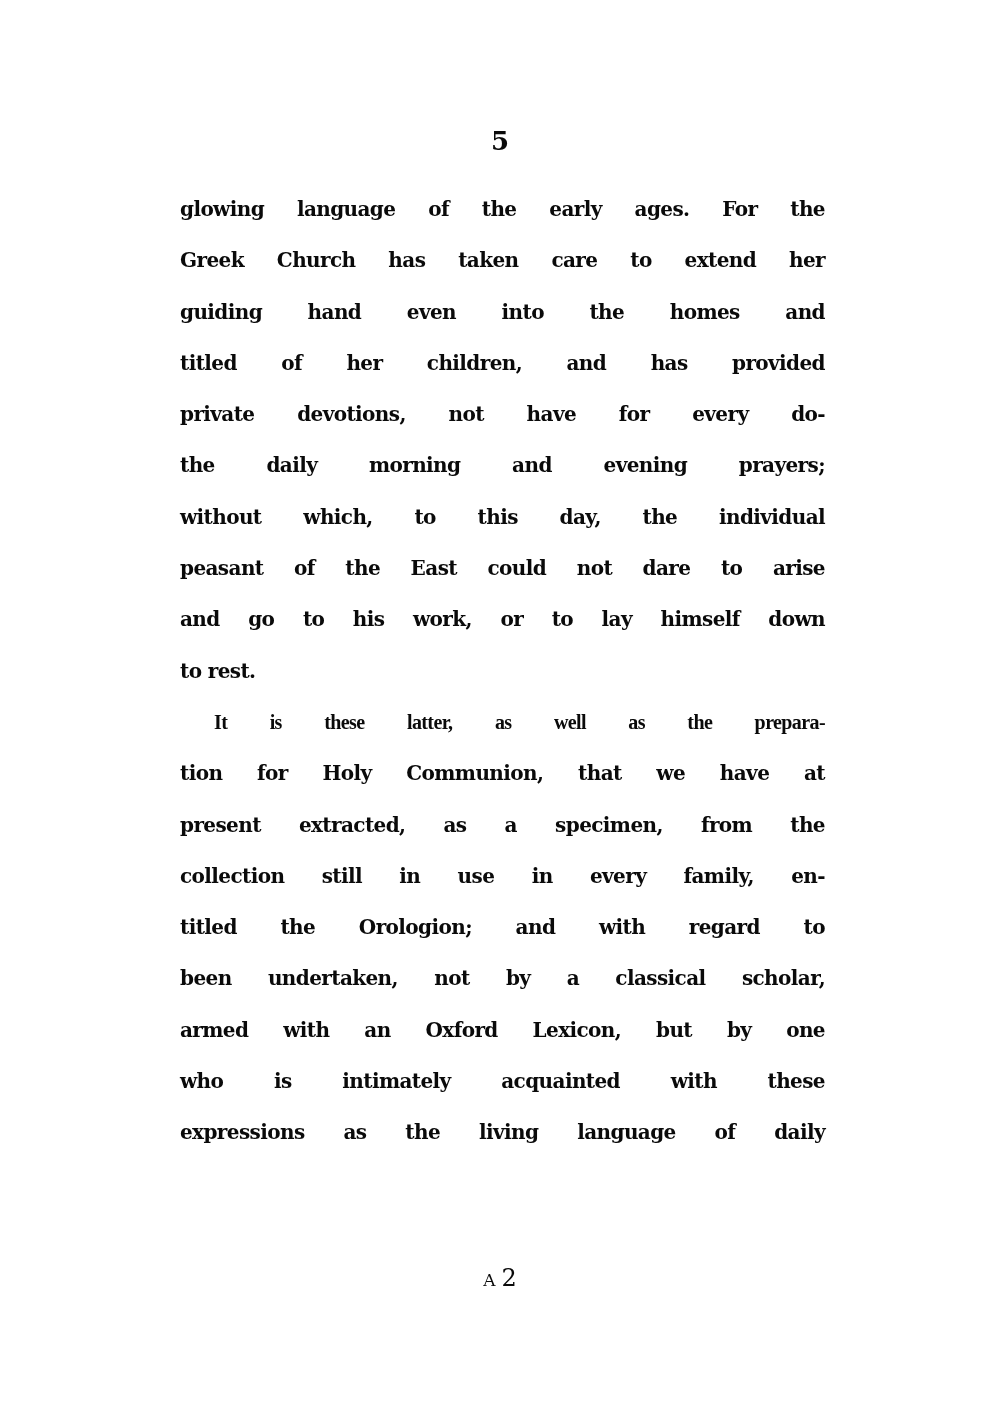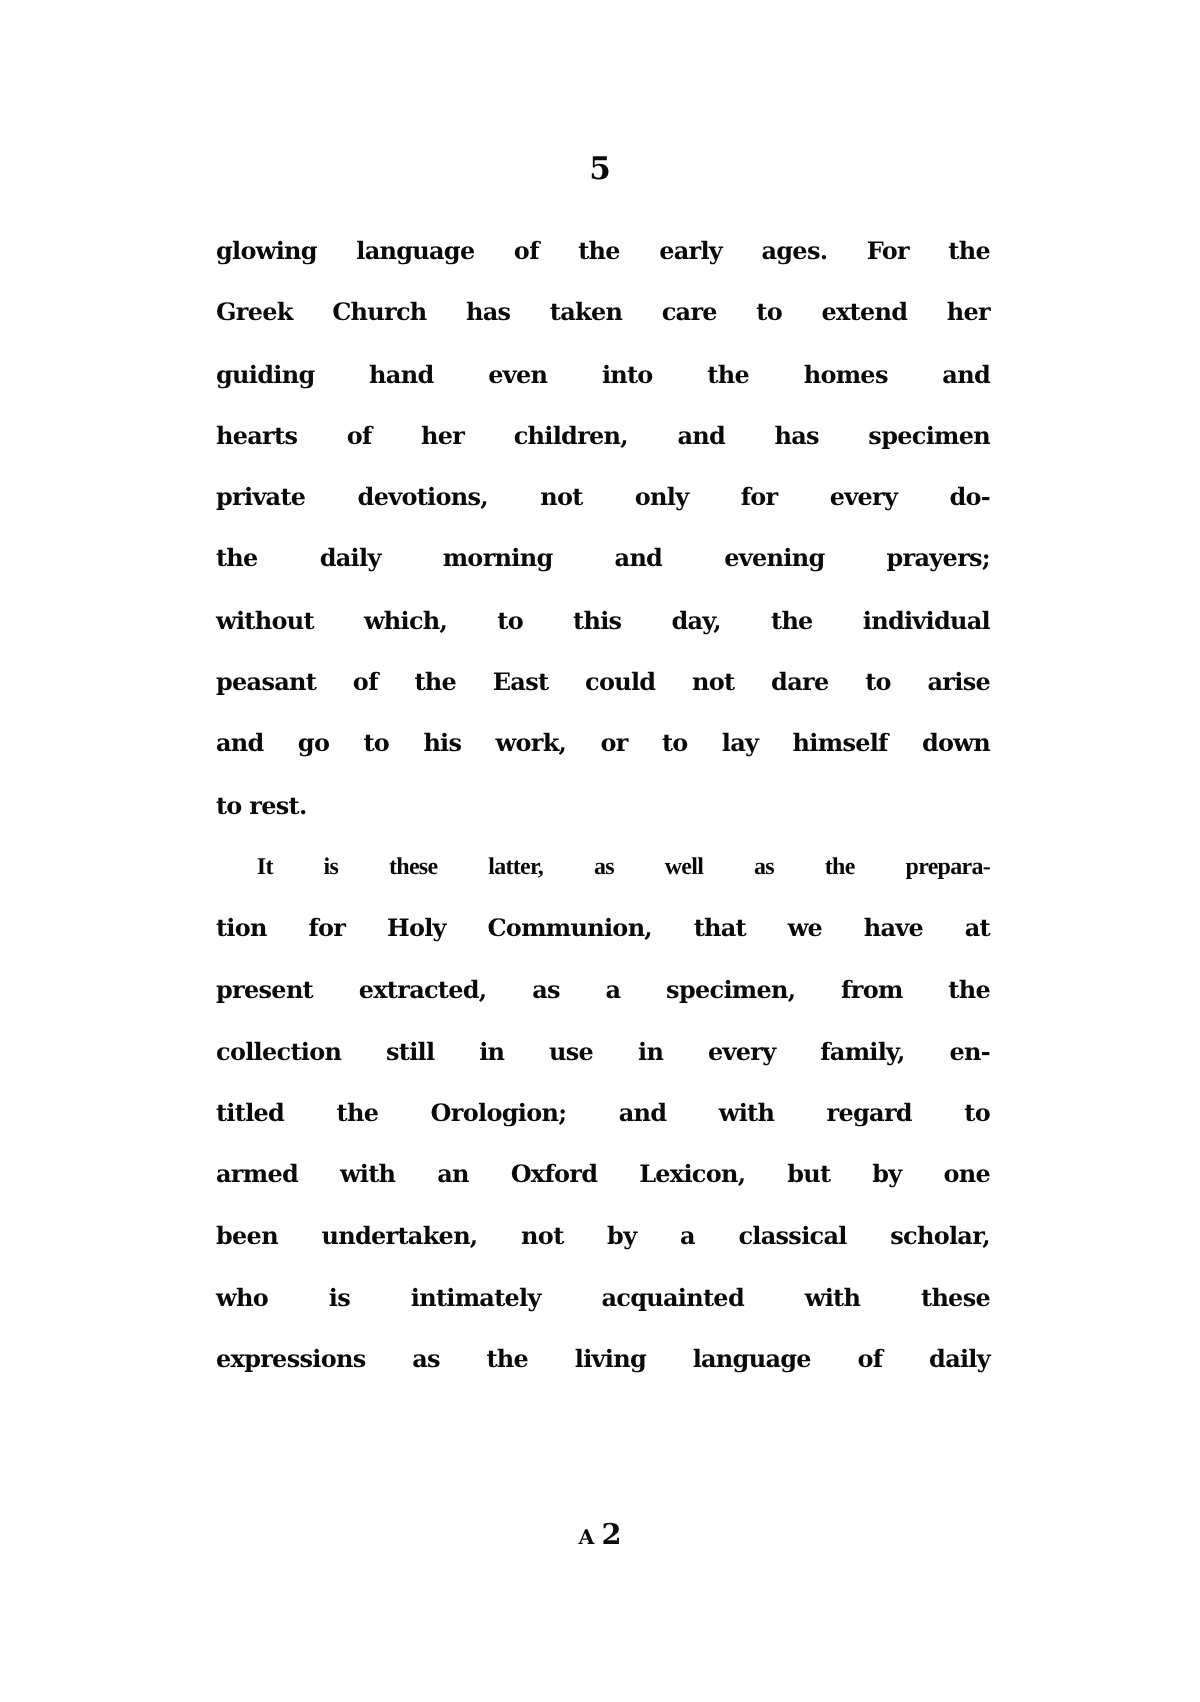--- a/index.html
+++ b/index.html
@@ -56,54 +56,54 @@
       padding-left: 34px;
       font-family: Liberation Serif, serif;
     }
     .signature {
       position: absolute;
       top: 1264px;
       left: 0;
       width: 1000px;
       text-align: center;
       font-size: 24px;
-      font-weight: bold;
+      font-weight: normal;
     }
     .signature .small-cap {
       font-size: 17px;
       margin-right: 6px;
     }
   </style>
 </head>
 <body>
 
 <div class="page">
 
   <div class="page-number">5</div>
 
   <div class="body-text">
 
     <span class="line">glowing language of the early ages.  For the</span>
     <span class="line">Greek Church has taken care to extend her</span>
     <span class="line">guiding hand even into the homes and</span>
-    <span class="line">hearts of her children, and has specimen</span>
-    <span class="line">private devotions, not only for every do-</span>
+    <span class="line">titled of her children, and has provided</span>
+    <span class="line">private devotions, not have for every do-</span>
     <span class="line">the daily morning and evening prayers;</span>
     <span class="line">without which, to this day, the individual</span>
     <span class="line">peasant of the East could not dare to arise</span>
     <span class="line">and go to his work, or to lay himself down</span>
     <span class="line last">to rest.</span>
 
     <span class="line indent">It is these latter, as well as the prepara-</span>
     <span class="line">tion for Holy Communion, that we have at</span>
     <span class="line">present extracted, as a specimen, from the</span>
     <span class="line">collection still in use in every family, en-</span>
     <span class="line">titled the Orologion; and with regard to</span>
+    <span class="line">been undertaken, not by a classical scholar,</span>
     <span class="line">armed with an Oxford Lexicon, but by one</span>
-    <span class="line">been undertaken, not by a classical scholar,</span>
     <span class="line">who is intimately acquainted with these</span>
     <span class="line">expressions as the living language of daily</span>
   </div>
 
   <div class="signature">
     <span class="small-cap">A</span><span>2</span>
   </div>
 
 </div>
 

